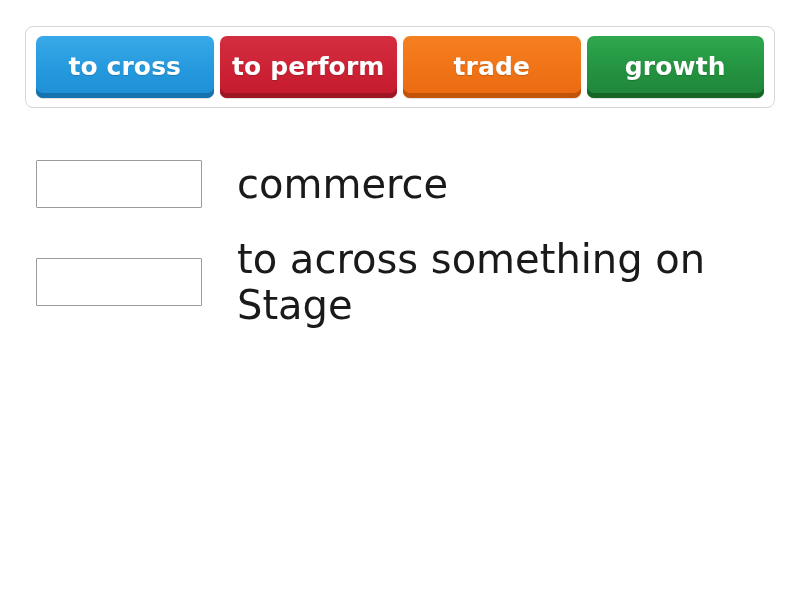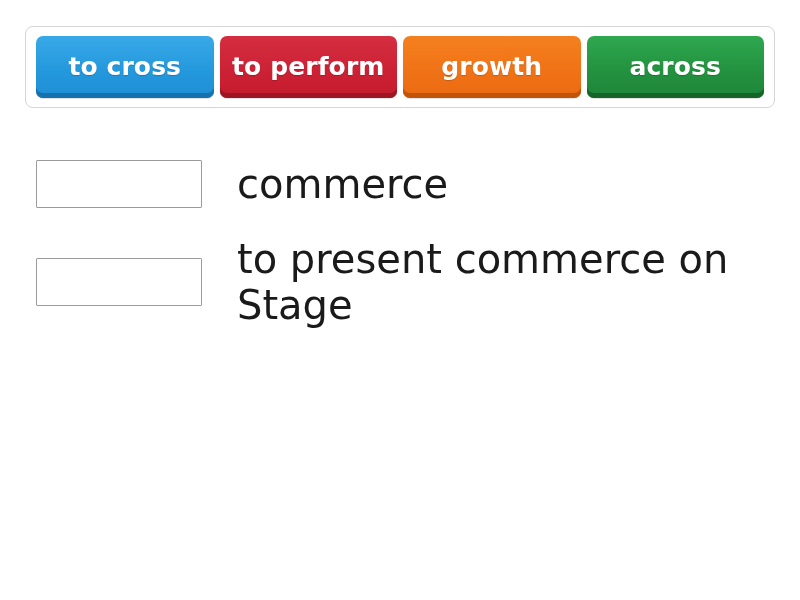--- a/index.html
+++ b/index.html
@@ -109,31 +109,31 @@
     font-weight: 400;
     font-family: "DejaVu Sans", "Liberation Sans", sans-serif;
   }
 </style>
 </head>
 <body>
 
 <div id="word-bank">
   <button class="word-tile blue">to cross</button>
   <button class="word-tile red">to perform</button>
-  <button class="word-tile orange">growth</button>
-  <button class="word-tile green">across</button>
+  <button class="word-tile orange">trade</button>
+  <button class="word-tile green">growth</button>
 </div>
 
 <div id="question-list">
 
   <div class="question-row">
     <div class="drop-slot"></div>
     <div class="definition">commerce</div>
   </div>
 
   <div class="question-row">
     <div class="drop-slot"></div>
-    <div class="definition">to present commerce on Stage</div>
+    <div class="definition">to across something on Stage</div>
   </div>
 
 
 
 </div>
 
 </body></html>

